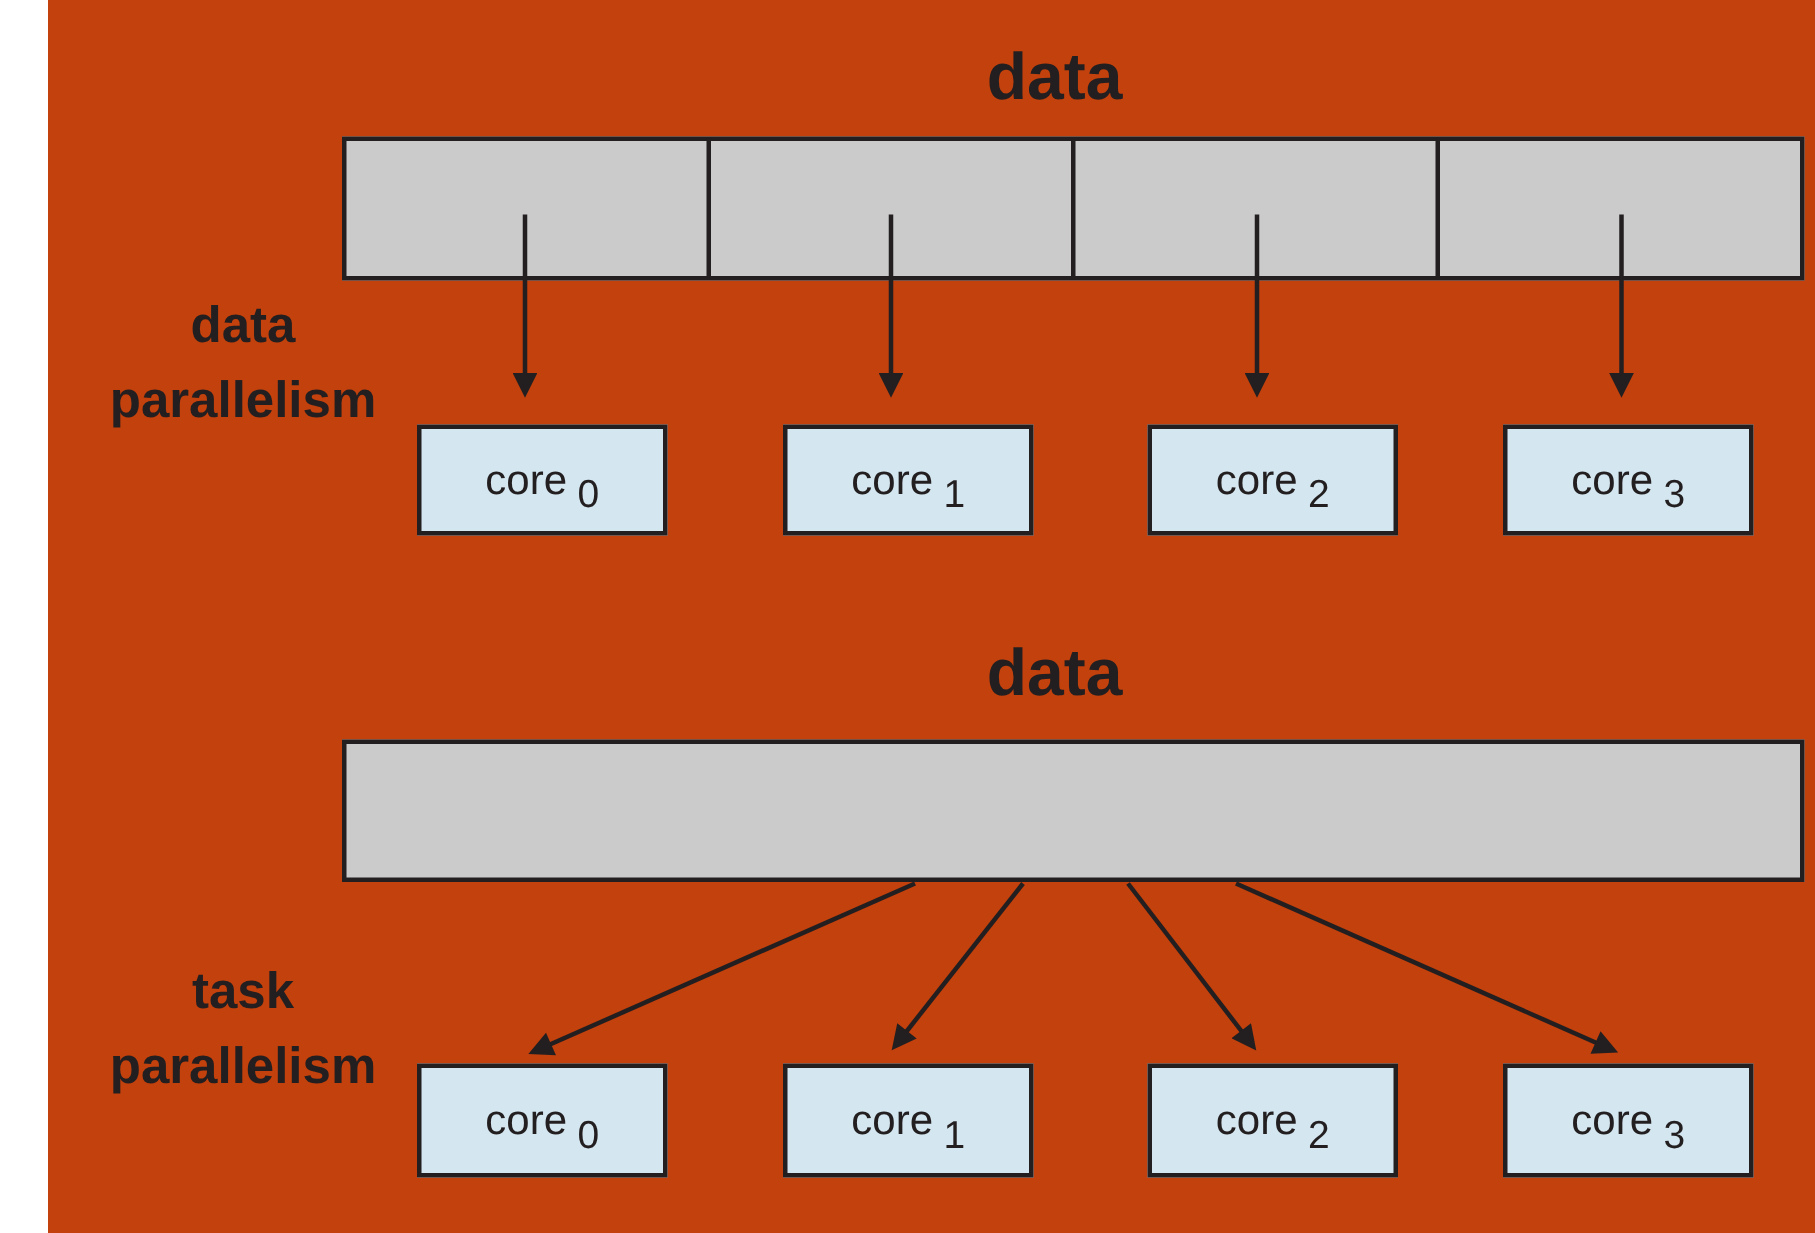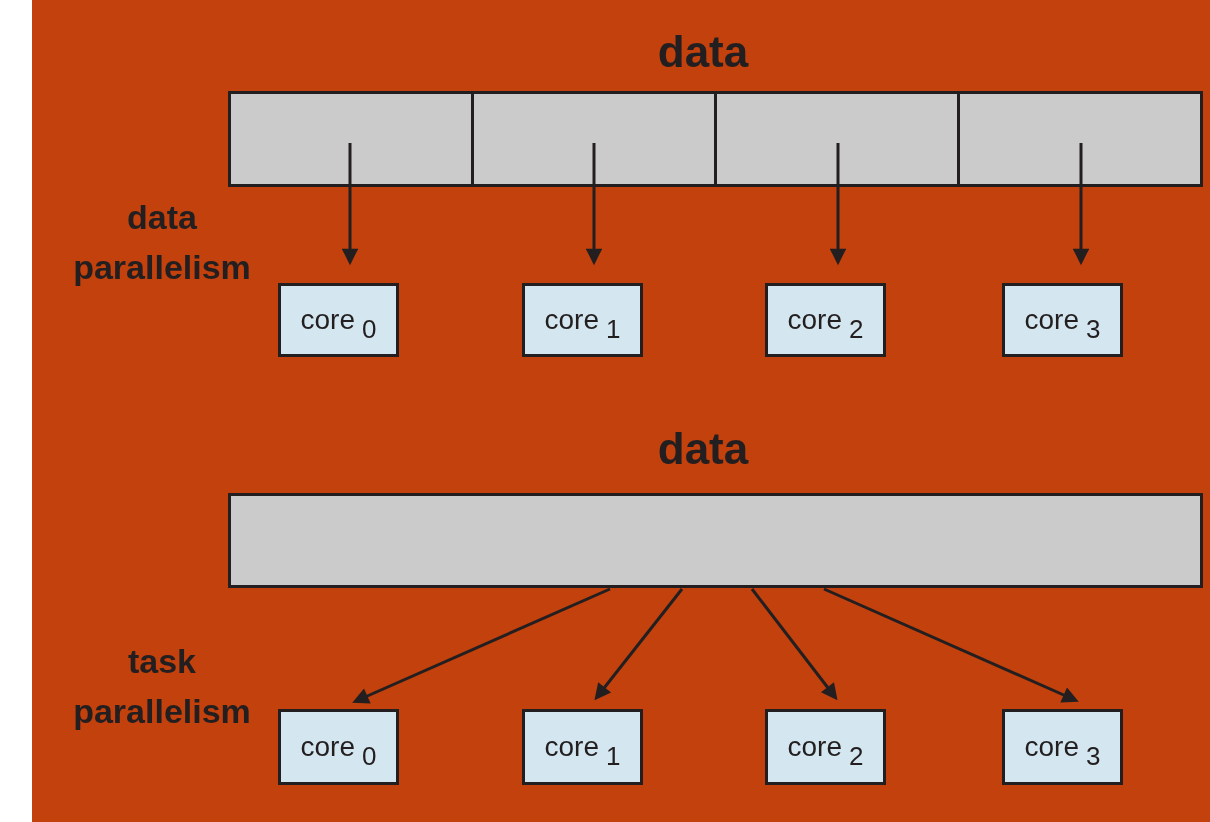--- a/index.html
+++ b/index.html
@@ -51,21 +51,21 @@
     box-sizing: border-box;
     display: flex;
   }
   .bar-top    { top: 91px;  height: 96px; }
   .bar-bottom { top: 493px; height: 95px; }
   .bar .seg { flex: 1 1 0; }
   .bar .seg + .seg { border-left: 3px solid #231f20; }
 
   .core-box {
     top: 0;
-    width: 121px;
+    width: 167px;
     height: 74px;
     background: #d4e6ef;
     border: 3px solid #231f20;
     box-sizing: border-box;
     display: flex;
     align-items: center;
     justify-content: center;
     font-size: 28px;
     font-weight: 500;
     color: #231f20;

